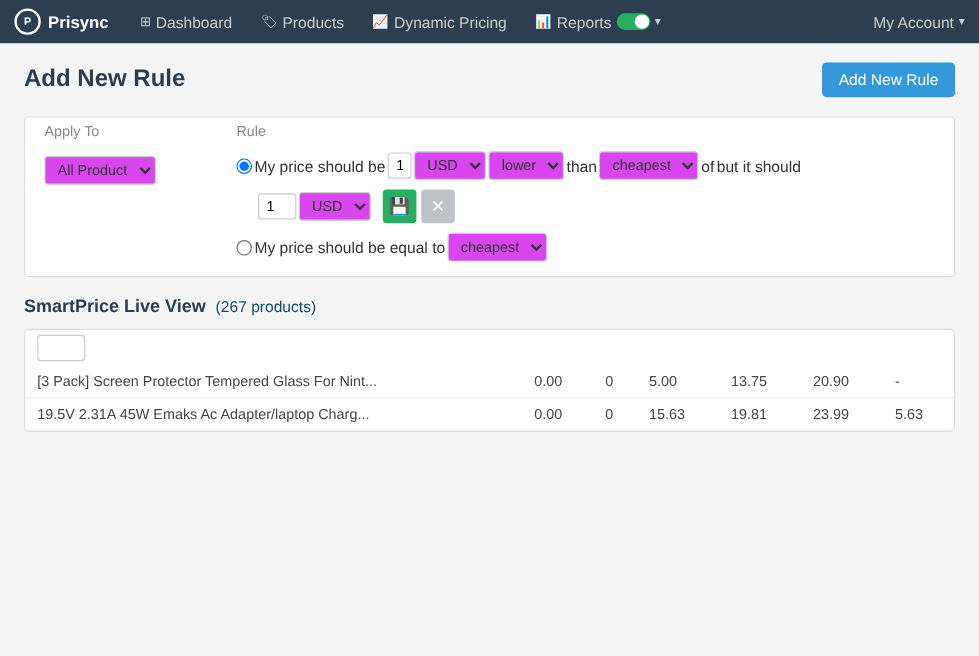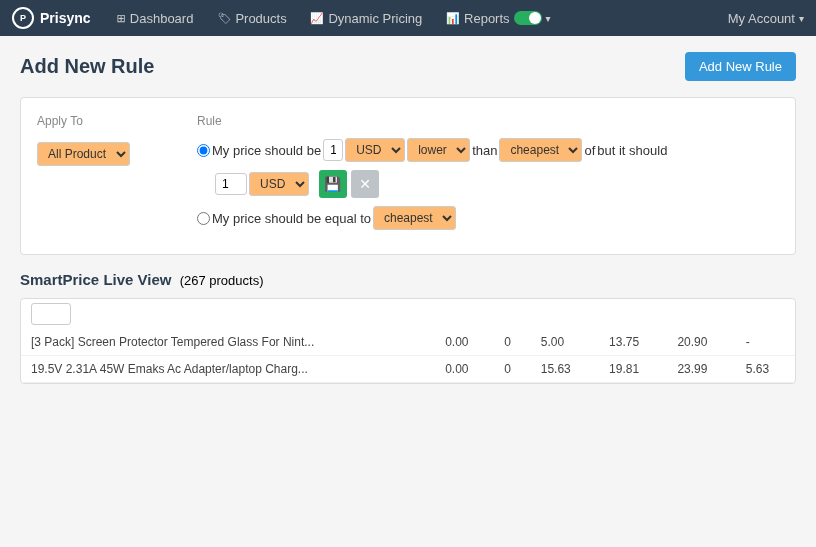--- a/index.html
+++ b/index.html
@@ -16,29 +16,29 @@
     .toggle-switch { width: 28px; height: 14px; background: #27ae60; border-radius: 7px; position: relative; display: inline-block; }
     .toggle-switch::after { content: ''; position: absolute; width: 12px; height: 12px; background: #fff; border-radius: 50%; top: 1px; right: 1px; }
 
     
     .main { padding: 16px 20px; }
     .page-header { display: flex; align-items: center; justify-content: space-between; margin-bottom: 16px; }
     .page-title { font-size: 20px; font-weight: 600; color: #2c3e50; }
     .btn-primary { background: #3498db; color: #fff; border: none; padding: 7px 14px; border-radius: 4px; font-size: 13px; cursor: pointer; font-weight: 500; }
 
     
-    .rule-box { background: #fff; border: 1px solid #ddd; border-radius: 4px; padding: 16px 16px; margin-bottom: 16px; }
+    .rule-box { background: #fff; border: 1px solid #ddd; border-radius: 4px; padding: 4px 16px; margin-bottom: 16px; }
     .rule-box-headers { display: flex; gap: 0; margin-bottom: 10px; }
     .rule-col-header { font-size: 12px; color: #888; }
     .rule-col-header:first-child { width: 160px; }
     .rule-content { display: flex; gap: 0; align-items: flex-start; }
     .apply-to-col { width: 160px; padding-top: 4px; }
     .rule-col { flex: 1; }
 
-    select { border: 1px solid #ccc; border-radius: 3px; padding: 3px 6px; font-size: 12px; background: #fdba74; color: #333; }
+    select { border: 1px solid #ccc; border-radius: 3px; padding: 3px 6px; font-size: 12px; background: #d946ef; color: #333; }
     input[type="text"], input[type="number"] { border: 1px solid #ccc; border-radius: 3px; padding: 3px 6px; font-size: 12px; width: 40px; }
 
     .radio-row { display: flex; align-items: center; gap: 2px; margin-bottom: 8px; flex-wrap: wrap; }
     .radio-row input[type="radio"] { margin: 0; }
     .rule-actions { display: flex; gap: 4px; align-items: center; margin-left: 8px; }
     .btn-icon { width: 28px; height: 28px; border-radius: 3px; border: none; cursor: pointer; display: flex; align-items: center; justify-content: center; font-size: 14px; }
     .btn-save { background: #27ae60; color: #fff; }
     .btn-cancel { background: #bdc3c7; color: #fff; }
 
     
@@ -143,21 +143,21 @@
           <select>
             <option>cheapest</option>
           </select>
         </div>
       </div>
     </div>
   </div>
 
   <div class="section-title">
     <span>SmartPrice Live View</span>
-    <span style="font-weight:400; font-size:13px; color:#000000; margin-left:4px;">(267 products)</span>
+    <span style="font-weight:400; font-size:13px; color:#0c4a6e; margin-left:4px;">(267 products)</span>
   </div>
 
   <div class="table-wrapper">
     <table>
       <thead>
         <tr>
           <td class="search-cell">
             <input type="text" class="search-input" placeholder="" style="">
           </td>
           <td></td>

